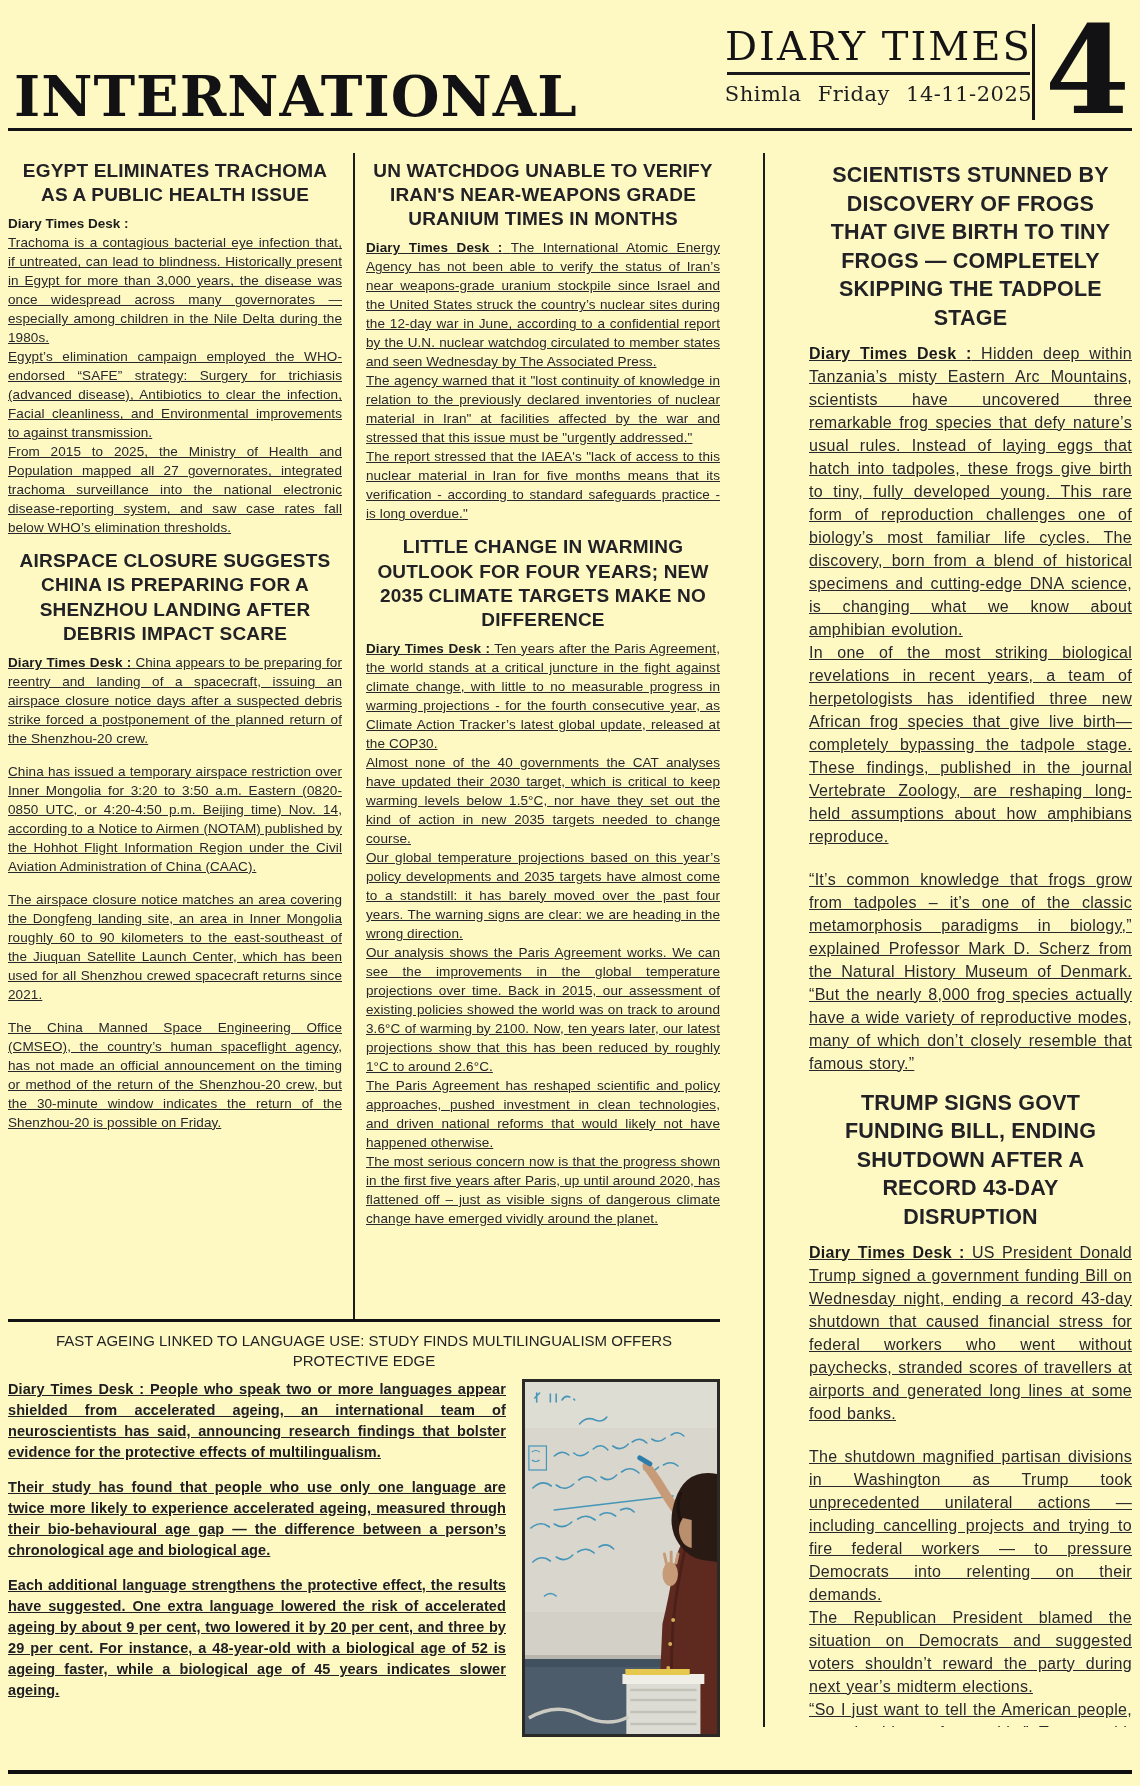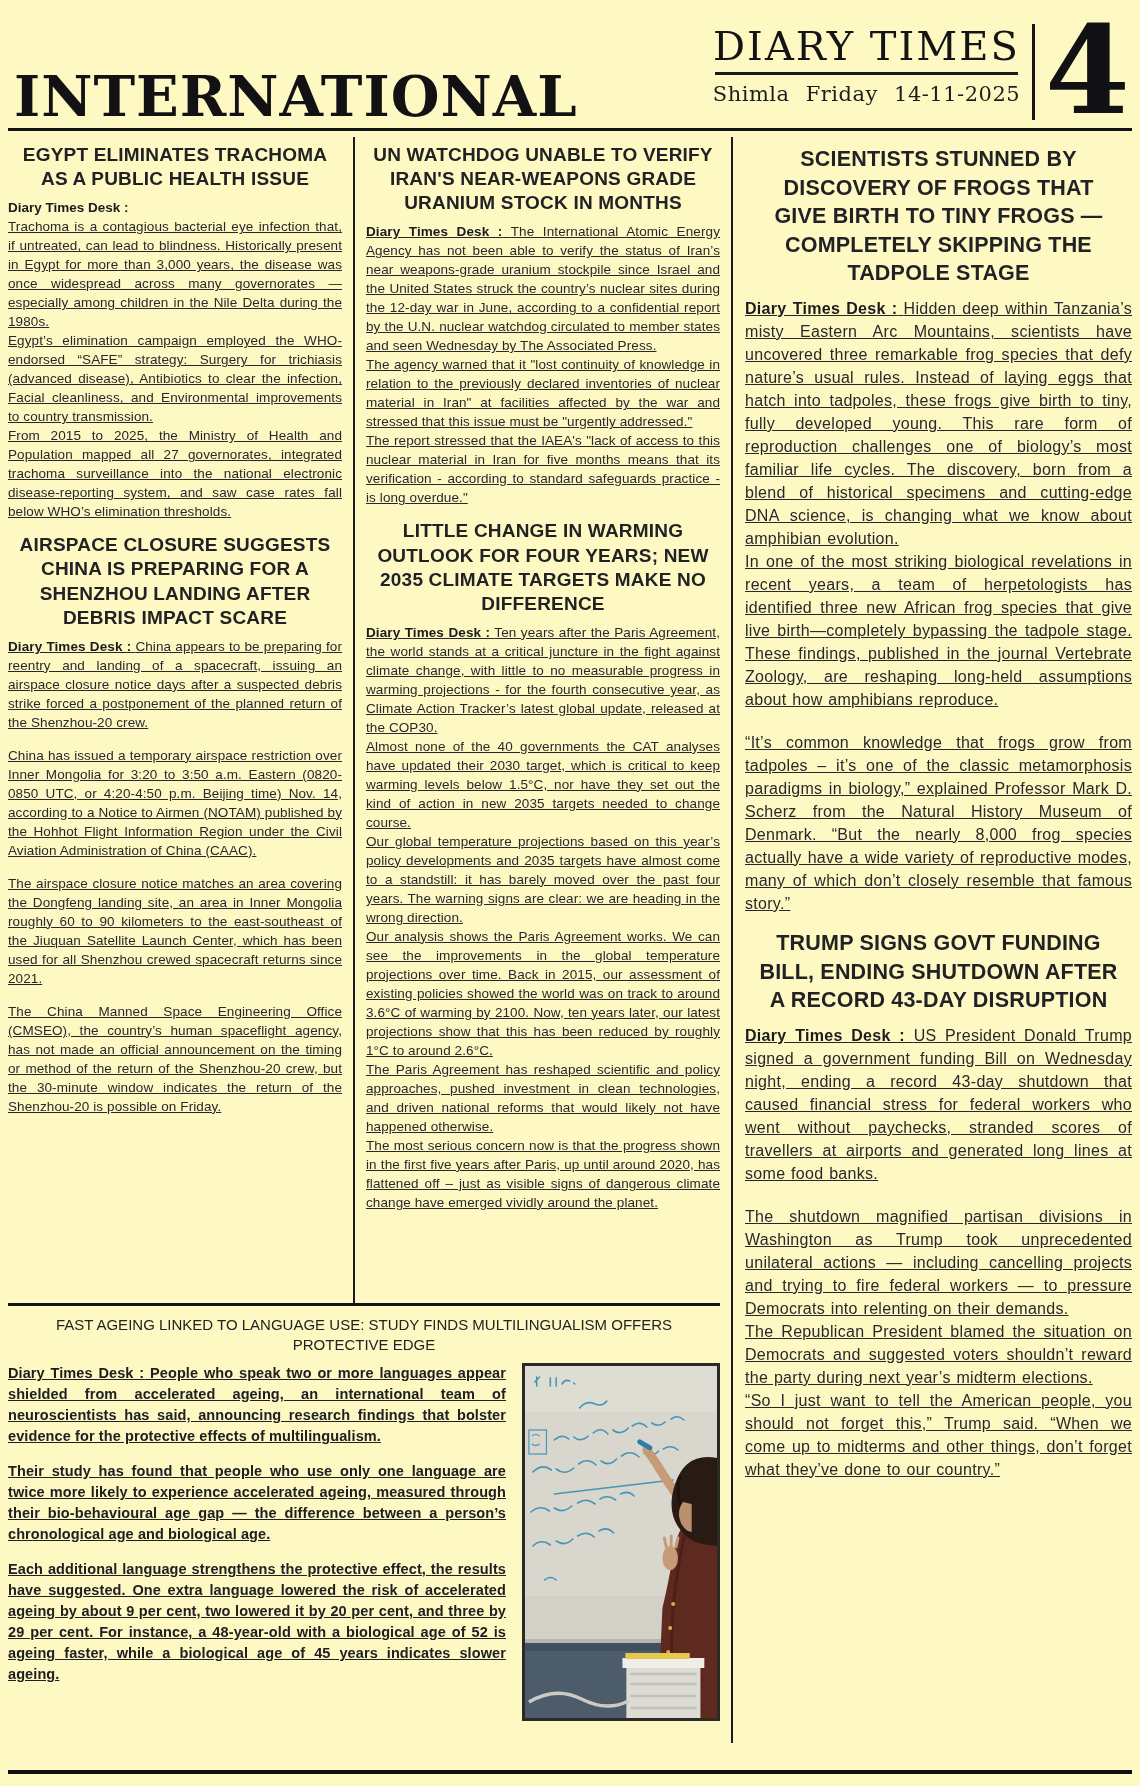--- a/index.html
+++ b/index.html
@@ -10,29 +10,29 @@
     font-family:"Liberation Sans", sans-serif;
   }
   
   .masthead { position:relative; height:128px; }
   .section-title {
     position:absolute; left:14px; bottom:4px;
     font-family:"DejaVu Serif", serif; font-weight:600;
     font-size:56px; letter-spacing:1px; color:#121214; line-height:1;
   }
   .mast-right { position:absolute; right:10px; top:24px; display:flex; align-items:stretch; }
-  .mast-brand { text-align:center; padding-right:12px; padding-top:2px; }
+  .mast-brand { text-align:center; padding-top:2px; }
   .brand-name { font-family:"DejaVu Serif", serif; font-size:40px; letter-spacing:2px; color:#141416; line-height:1.02; }
   .brand-rule { height:3px; background:#1a1a1c; margin:5px 2px 7px; }
   .brand-date { font-family:"DejaVu Serif", serif; font-size:21px; letter-spacing:0.5px; word-spacing:9px; color:#1d1d1f; }
   .mast-divider { width:3px; background:#161618; margin-right:10px; }
   .page-number { font-family:"DejaVu Serif", serif; font-weight:bold; font-size:122px; line-height:0.8; color:#121214; margin-top:-2px; }
   .top-rule { height:3px; background:#131315; margin:0 8px; }
   
-  .content { display:flex; padding:0 8px; height:1612px; overflow:hidden; }
+  .content { display:flex; padding:16px 8px; height:1612px; overflow:hidden;gap:32px; }
   .left-mid { width:712px; flex:none; }
   .two-cols { display:flex; height:1172px; overflow:hidden; }
   .col { overflow:hidden; }
   .col-left { width:334px; flex:none; }
   .col-mid { flex:1; }
   .vrule { width:2px; background:#1c1c1e; margin:6px 11px 0; flex:none; }
   .vrule.tall { margin:6px 12px 0 11px; }
   .col-right { flex:1; }
   .mid-rule { height:3px; background:#131315; margin:0 0 4px; }
   
@@ -79,38 +79,38 @@
   <main class="content">
 
     <section class="left-mid">
       <div class="two-cols">
 
         <div class="col col-left">
           <article>
             <h2 class="headline">EGYPT ELIMINATES TRACHOMA AS A PUBLIC HEALTH ISSUE</h2>
             <p class="byline">Diary Times Desk :</p>
             <p class="body">Trachoma is a contagious bacterial eye infection that, if untreated, can lead to blindness. Historically present in Egypt for more than 3,000 years, the disease was once widespread across many governorates — especially among children in the Nile Delta during the 1980s.</p>
-            <p class="body">Egypt’s elimination campaign employed the WHO-endorsed “SAFE” strategy: Surgery for trichiasis (advanced disease), Antibiotics to clear the infection, Facial cleanliness, and Environmental improvements to country transmission.</p>
+            <p class="body">Egypt’s elimination campaign employed the WHO-endorsed “SAFE” strategy: Surgery for trichiasis (advanced disease), Antibiotics to clear the infection, Facial cleanliness, and Environmental improvements to against transmission.</p>
             <p class="body">From 2015 to 2025, the Ministry of Health and Population mapped all 27 governorates, integrated trachoma surveillance into the national electronic disease-reporting system, and saw case rates fall below WHO’s elimination thresholds.</p>
           </article>
 
           <article>
             <h2 class="headline">AIRSPACE CLOSURE SUGGESTS CHINA IS PREPARING FOR A SHENZHOU LANDING AFTER DEBRIS IMPACT SCARE</h2>
             <p class="body"><span class="byline-inline">Diary Times Desk :</span> <span>China appears to be preparing for reentry and landing of a spacecraft, issuing an airspace closure notice days after a suspected debris strike forced a postponement of the planned return of the Shenzhou-20 crew.</span></p>
             <p class="body gap">China has issued a temporary airspace restriction over Inner Mongolia for 3:20 to 3:50 a.m. Eastern (0820-0850 UTC, or 4:20-4:50 p.m. Beijing time) Nov. 14, according to a Notice to Airmen (NOTAM) published by the Hohhot Flight Information Region under the Civil Aviation Administration of China (CAAC).</p>
             <p class="body gap">The airspace closure notice matches an area covering the Dongfeng landing site, an area in Inner Mongolia roughly 60 to 90 kilometers to the east-southeast of the Jiuquan Satellite Launch Center, which has been used for all Shenzhou crewed spacecraft returns since 2021.</p>
             <p class="body gap">The China Manned Space Engineering Office (CMSEO), the country’s human spaceflight agency, has not made an official announcement on the timing or method of the return of the Shenzhou-20 crew, but the 30-minute window indicates the return of the Shenzhou-20 is possible on Friday.</p>
           </article>
         </div>
 
         <div class="vrule"></div>
 
         <div class="col col-mid">
           <article>
-            <h2 class="headline">UN WATCHDOG UNABLE TO VERIFY IRAN'S NEAR-WEAPONS GRADE URANIUM STOCK IN MONTHS</h2>
+            <h2 class="headline">UN WATCHDOG UNABLE TO VERIFY IRAN'S NEAR-WEAPONS GRADE URANIUM TIMES IN MONTHS</h2>
             <p class="body"><span class="byline-inline">Diary Times Desk :</span> <span>The International Atomic Energy Agency has not been able to verify the status of Iran’s near weapons-grade uranium stockpile since Israel and the United States struck the country’s nuclear sites during the 12-day war in June, according to a confidential report by the U.N. nuclear watchdog circulated to member states and seen Wednesday by The Associated Press.</span></p>
             <p class="body">The agency warned that it "lost continuity of knowledge in relation to the previously declared inventories of nuclear material in Iran" at facilities affected by the war and stressed that this issue must be "urgently addressed."</p>
             <p class="body">The report stressed that the IAEA's "lack of access to this nuclear material in Iran for five months means that its verification - according to standard safeguards practice - is long overdue."</p>
           </article>
 
           <article>
             <h2 class="headline">LITTLE CHANGE IN WARMING OUTLOOK FOR FOUR YEARS; NEW 2035 CLIMATE TARGETS MAKE NO DIFFERENCE</h2>
             <p class="body"><span class="byline-inline">Diary Times Desk :</span> <span>Ten years after the Paris Agreement, the world stands at a critical juncture in the fight against climate change, with little to no measurable progress in warming projections - for the fourth consecutive year, as Climate Action Tracker’s latest global update, released at the COP30.</span></p>
             <p class="body">Almost none of the 40 governments the CAT analyses have updated their 2030 target, which is critical to keep warming levels below 1.5°C, nor have they set out the kind of action in new 2035 targets needed to change course.</p>
             <p class="body">Our global temperature projections based on this year’s policy developments and 2035 targets have almost come to a standstill: it has barely moved over the past four years. The warning signs are clear: we are heading in the wrong direction.</p>

